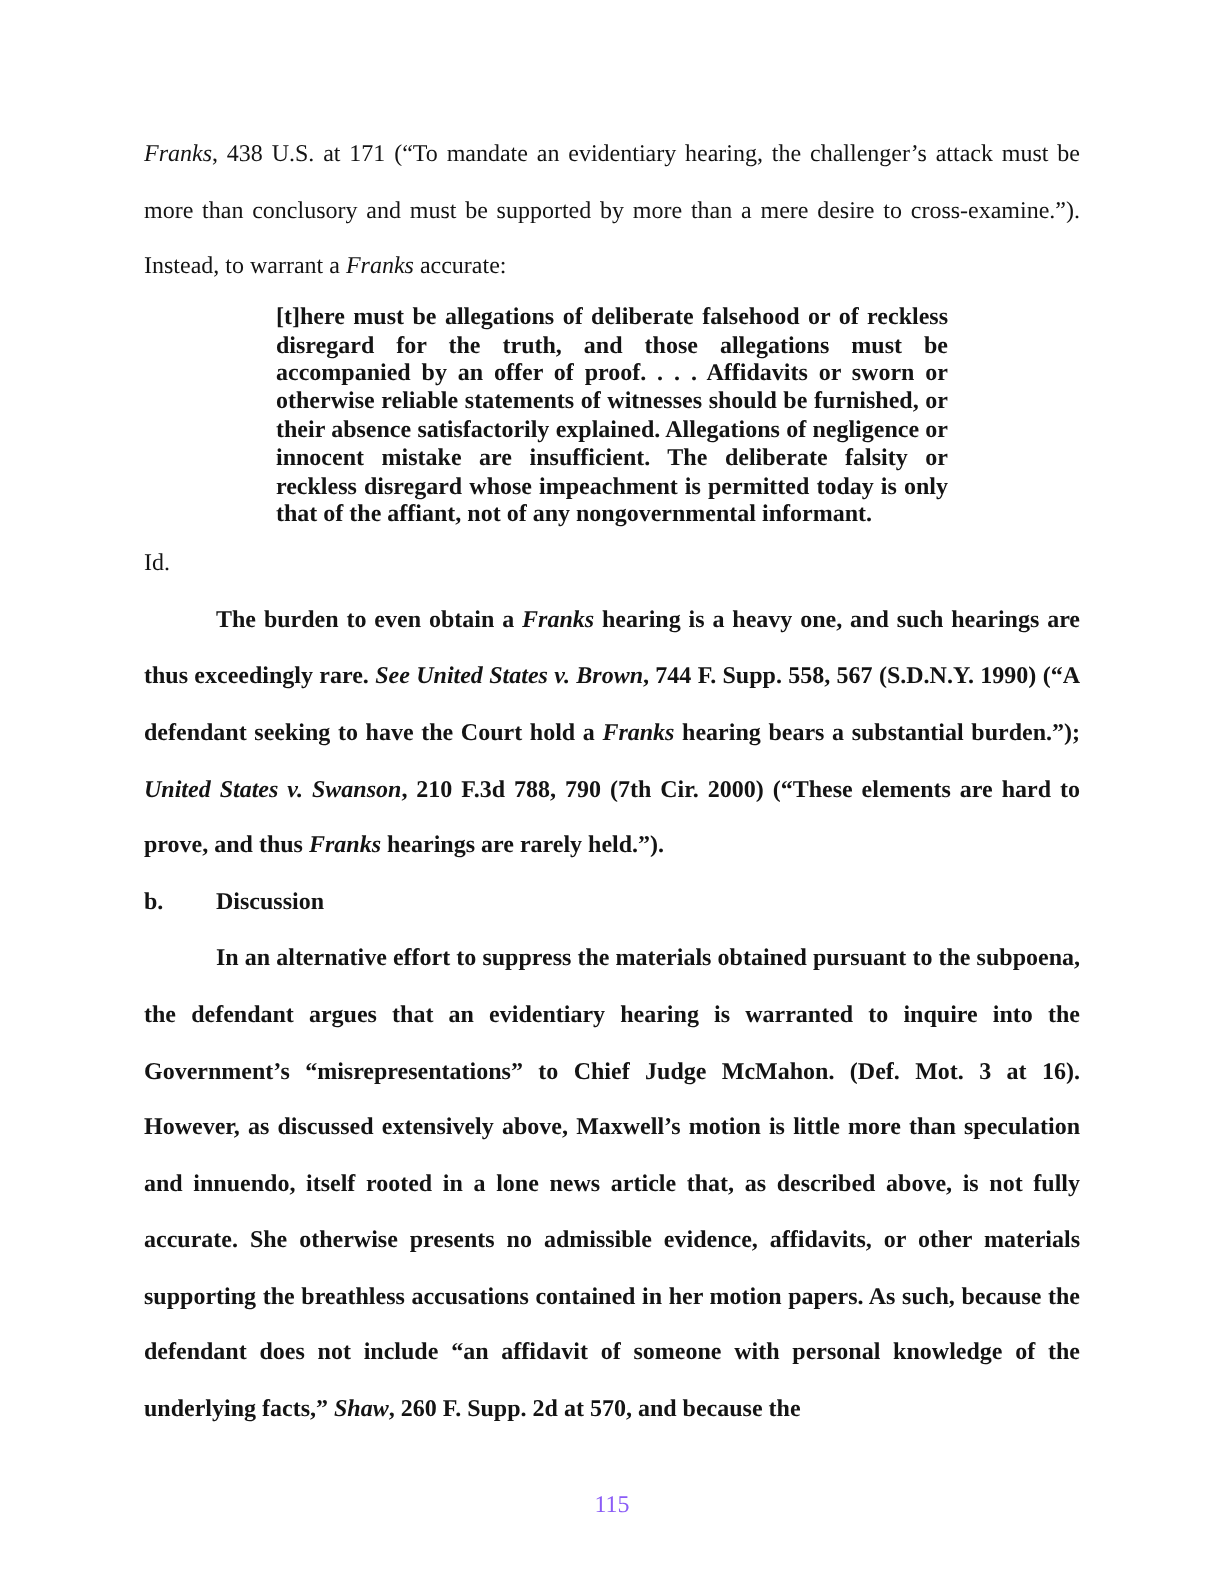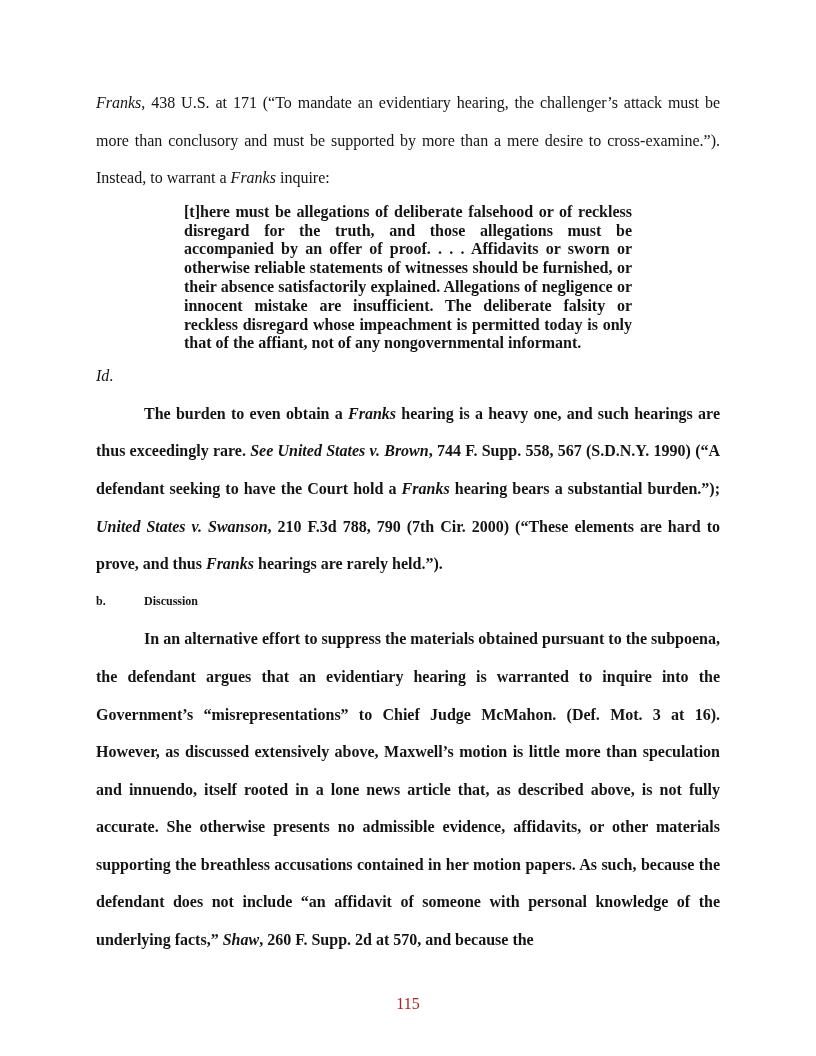--- a/index.html
+++ b/index.html
@@ -40,52 +40,52 @@
   blockquote.excerpt {
     margin: 6px 88px 4px 88px;
     padding: 0;
     line-height: 18.8px;
     text-align: justify;
     font-weight: bold;
   }
   .section-heading {
     margin: 0;
     padding-left: 144px;
-    font-size: 12px;
+    font-size: 16px;
     font-weight: bold;
     line-height: 37.6px;
     text-align: left;
   }
   .section-heading .hnum {
     display: inline-block;
     width: 48px;
   }
   .page-footer {
     position: absolute;
     left: 0;
     top: 994px;
     width: 816px;
     text-align: center;
     font-size: 16px;
     line-height: 20px;
-    color: #b91c1c;
+    color: #8b5cf6;
   }
 </style>
 </head>
 <body>
 
 <div class="page">
 
   <main class="content">
 
-    <p><span style="font-style: italic;">Franks</span><span>, 438 U.S. at 171 (“To mandate an evidentiary hearing, the challenger’s attack must be more than conclusory and must be supported by more than a mere desire to cross-examine.”).  Instead, to warrant a </span><span style="font-style: italic;">Franks</span><span> inquire:</span></p>
+    <p><span style="font-style: italic;">Franks</span><span>, 438 U.S. at 171 (“To mandate an evidentiary hearing, the challenger’s attack must be more than conclusory and must be supported by more than a mere desire to cross-examine.”).  Instead, to warrant a </span><span style="font-style: italic;">Franks</span><span> accurate:</span></p>
 
     <blockquote class="excerpt"><span>[t]here must be allegations of deliberate falsehood or of reckless disregard for the truth, and those allegations must be accompanied by an offer of proof. . . .  Affidavits or sworn or otherwise reliable statements of witnesses should be furnished, or their absence satisfactorily explained. Allegations of negligence or innocent mistake are insufficient. The deliberate falsity or reckless disregard whose impeachment is permitted today is only that of the affiant, not of any nongovernmental informant.</span></blockquote>
 
-    <p><span style="font-style: italic;">Id</span><span>.</span></p>
+    <p><span style="">Id</span><span>.</span></p>
 
     <p class="indent"><span>The burden to even obtain a </span><span style="font-style: italic;">Franks</span><span> hearing is a heavy one, and such hearings are thus exceedingly rare.  </span><span style="font-style: italic;">See United States v. Brown</span><span>, 744 F. Supp. 558, 567 (S.D.N.Y. 1990) (“A defendant seeking to have the Court hold a </span><span style="font-style: italic;">Franks</span><span> hearing bears a substantial burden.”); </span><span style="font-style: italic;">United States v. Swanson</span><span>, 210 F.3d 788, 790 (7th Cir. 2000) (“These elements are hard to prove, and thus </span><span style="font-style: italic;">Franks</span><span> hearings are rarely held.”).</span></p>
 
     <p class="section-heading">
       <span class="hnum">b.</span><span>Discussion</span>
     </p>
 
     <p class="indent"><span>In an alternative effort to suppress the materials obtained pursuant to the subpoena, the defendant argues that an evidentiary hearing is warranted to inquire into the Government’s “misrepresentations” to Chief Judge McMahon.  (Def. Mot. 3 at 16).  However, as discussed extensively above, Maxwell’s motion is little more than speculation and innuendo, itself rooted in a lone news article that, as described above, is not fully accurate.  She otherwise presents no admissible evidence, affidavits, or other materials supporting the breathless accusations contained in her motion papers.  As such, because the defendant does not include “an affidavit of someone with personal knowledge of the underlying facts,” </span><span style="font-style: italic;">Shaw</span><span>, 260 F. Supp. 2d at 570, and because the</span></p>
 
   </main>

